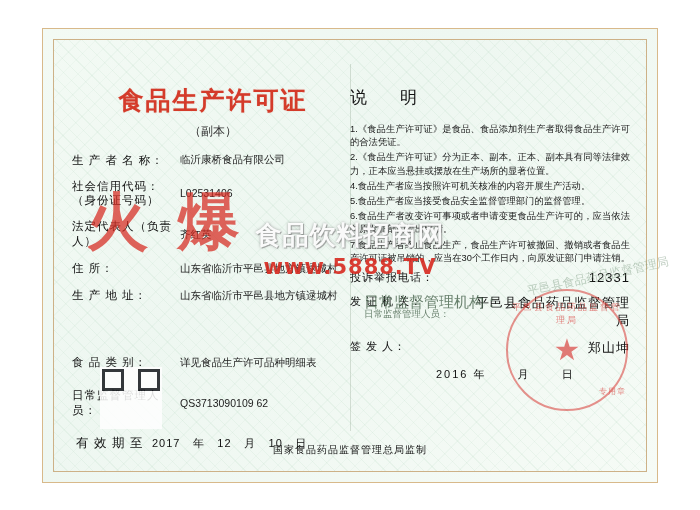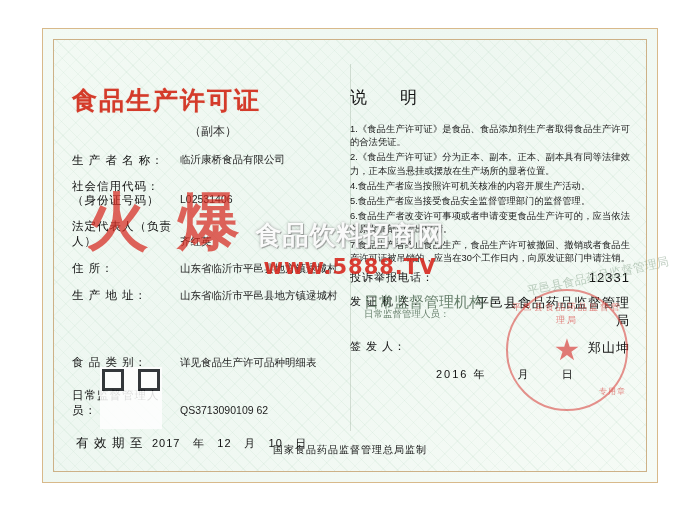--- a/index.html
+++ b/index.html
@@ -63,34 +63,34 @@
     left: 18px;
     top: 18px;
     width: 282px;
     height: 410px;
   }
   .title {
     color: #d43b2a;
     font-size: 25px;
     font-weight: bold;
     letter-spacing: 2px;
-    text-align: left;
+    text-align: center;
     margin-top: 26px;
     font-family: "DejaVu Sans", sans-serif;
     text-shadow: 0 0 1px rgba(212,59,42,0.4);
   }
   .subtitle {
     color: #333;
     font-size: 12px;
     text-align: center;
     margin-top: 6px;
   }
   .field {
     display: flex;
-    align-items: flex-end;
+    align-items: center;
     margin-top: 12px;
     font-size: 11.5px;
     color: #1d1d1d;
   }
   .field .lbl {
     width: 108px;
     flex: 0 0 108px;
     letter-spacing: 1px;
     color: #111;
     white-space: pre-line;

